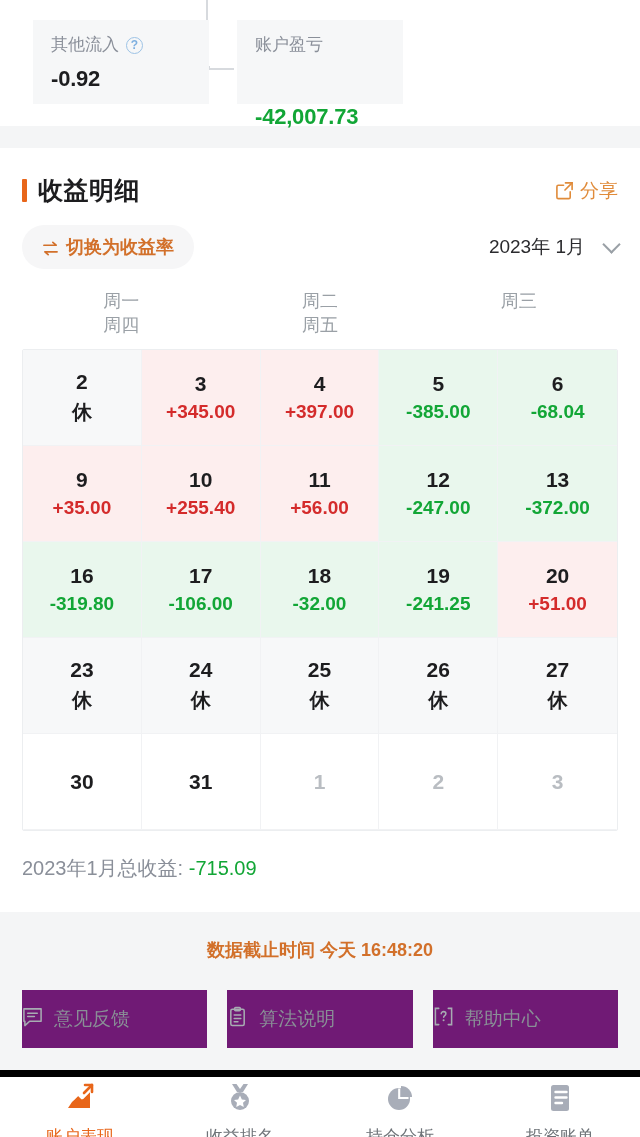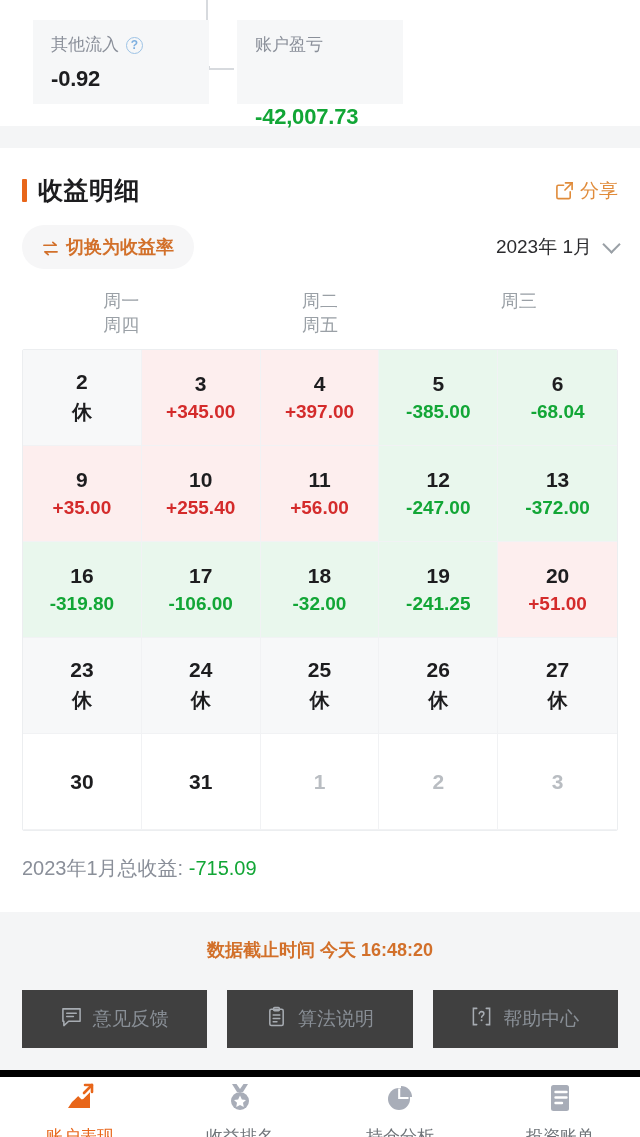--- a/index.html
+++ b/index.html
@@ -53,21 +53,21 @@
   .ctrl-row {
     display:flex; align-items:center; justify-content:space-between;
     padding:18px 22px 0 22px;
   }
   .switch-pill {
     display:flex; align-items:center; gap:7px;
     background:#f6f6f7; border-radius:22px;
     padding:10px 20px; color:#d2702a; font-size:18px; font-weight:700;
   }
   .swap-ico { width:17px; height:15px; }
-  .month-sel { display:flex; align-items:center; gap:13px; font-size:19px; color:#2b2b2e; }
+  .month-sel { display:flex; align-items:center; gap:20px; font-size:19px; color:#2b2b2e; }
   .chev { width:13px; height:13px; border-right:2px solid #9aa0a6; border-bottom:2px solid #9aa0a6;
           transform:rotate(45deg); margin-top:-5px; }
 
   
   .cal { margin:20px 22px 0 22px; }
   .wk-row { display:grid; grid-template-columns:repeat(3,1fr); margin-bottom:12px; }
   .wk { text-align:center; font-size:18px; color:#9aa0a6; }
   .grid { display:grid; grid-template-columns:repeat(5,1fr);
           border:1px solid #eceef0; border-radius:2px; overflow:hidden; }
   .cell {
@@ -89,22 +89,22 @@
   .v-dark  { color:#1d1d1f; font-weight:700; font-size:20px; }
 
   .total-line { padding:24px 22px 26px 22px; font-size:20px; color:#8a8f99; }
   .total-line .tval { color:#12a636; font-weight:500; }
 
   
   .footer { background:#f4f5f6; padding:26px 0 22px 0; }
   .cutoff { text-align:center; font-size:18px; color:#d2702a; font-weight:600; }
   .btn-row { display:flex; gap:20px; padding:28px 22px 0 22px; }
   .fbtn {
-    flex:1; height:58px; background:#404040;
-    display:flex; align-items:center; justify-content:center; gap:11px;
+    flex:1; height:58px; background:#701a75;
+    display:flex; align-items:center; justify-content:flex-start; gap:11px;
     color:#898f96; font-size:19px;
   }
   .fbtn svg { flex:none; }
 
   
   .tabbar {
     display:flex; background:#fff; border-top:7px solid #000000;
     height:82px; align-items:center;
   }
   .tab { flex:1; display:flex; flex-direction:column; align-items:center; gap:7px; }

